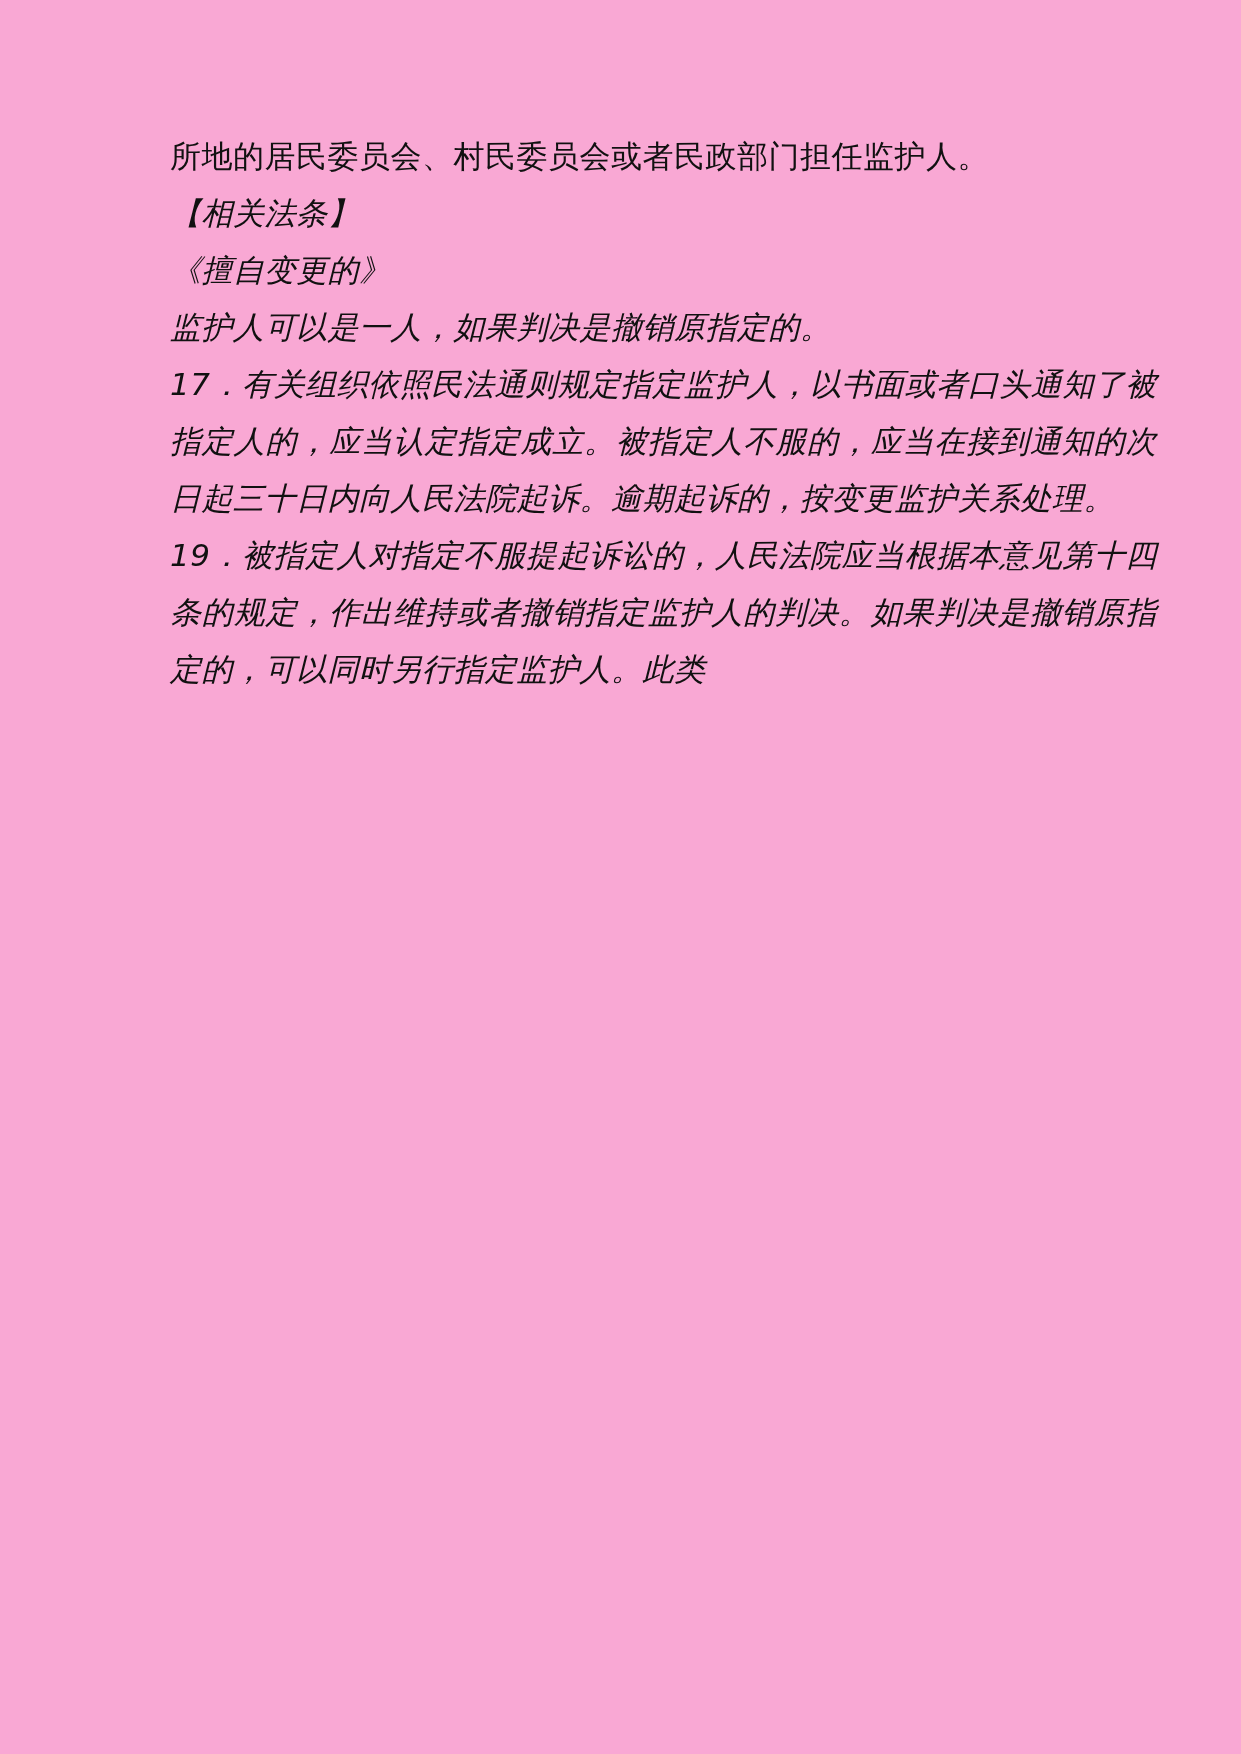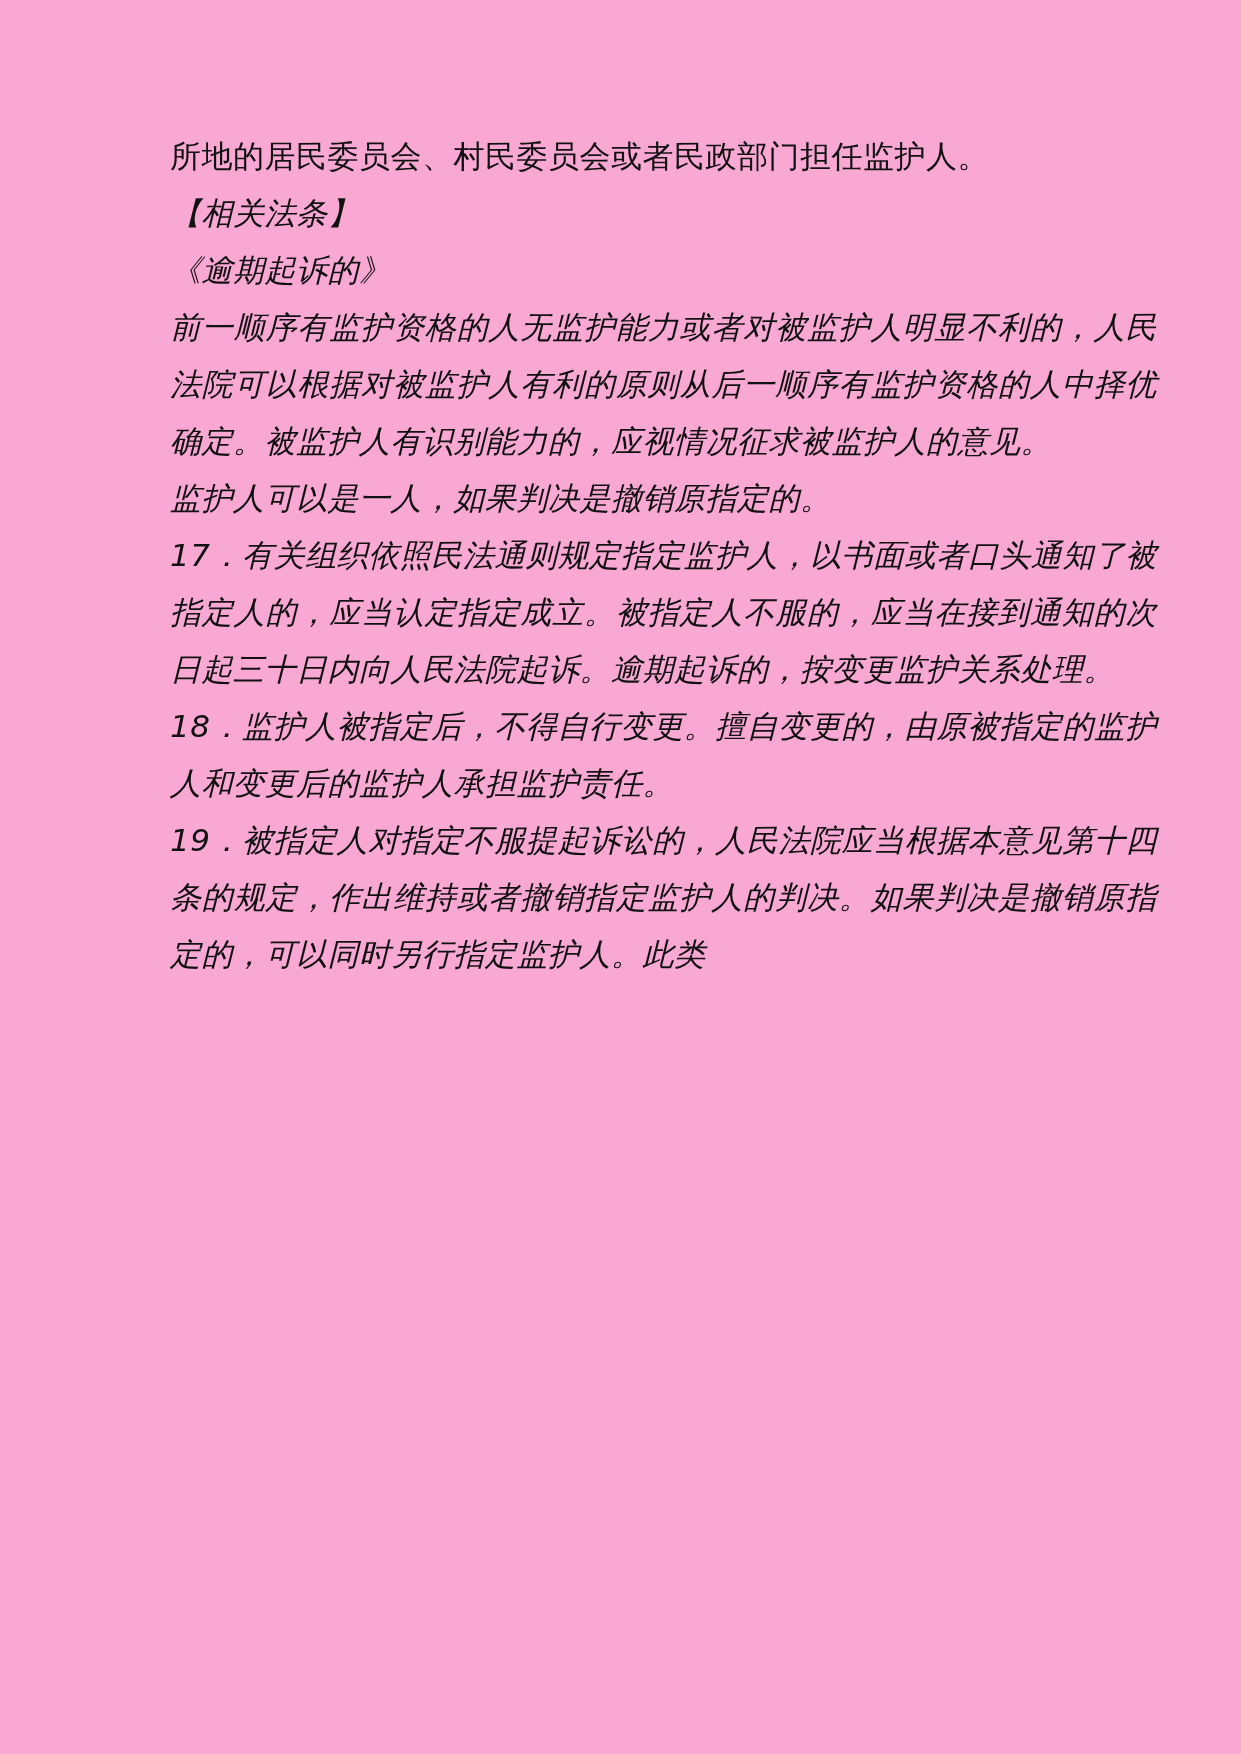--- a/index.html
+++ b/index.html
@@ -39,20 +39,18 @@
     font-style: italic;
   }
 </style>
 </head>
 <body>
 
 <div class="page">
   <div class="doc-body">
     <p class="para">所地的居民委员会、村民委员会或者民政部门担任监护人。</p>
     <p class="para">【相关法条】</p>
-    <p class="para">《逾期起诉的》</p>
-    <p class="para">前一顺序有监护资格的人无监护能力或者对被监护人明显不利的，人民法院可以根据对被监护人有利的原则从后一顺序有监护资格的人中择优确定。被监护人有识别能力的，应视情况征求被监护人的意见。</p>
+    <p class="para">《擅自变更的》</p>
     <p class="para">监护人可以是一人，如果判决是撤销原指定的。</p>
     <p class="para">17．有关组织依照民法通则规定指定监护人，以书面或者口头通知了被指定人的，应当认定指定成立。被指定人不服的，应当在接到通知的次日起三十日内向人民法院起诉。逾期起诉的，按变更监护关系处理。</p>
-    <p class="para">18．监护人被指定后，不得自行变更。擅自变更的，由原被指定的监护人和变更后的监护人承担监护责任。</p>
     <p class="para">19．被指定人对指定不服提起诉讼的，人民法院应当根据本意见第十四条的规定，作出维持或者撤销指定监护人的判决。如果判决是撤销原指定的，可以同时另行指定监护人。此类</p>
   </div>
 </div>
 
 </body></html>

